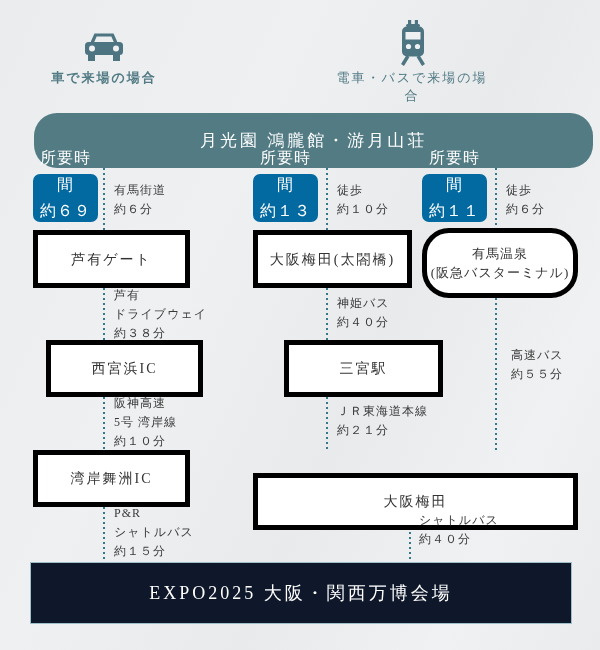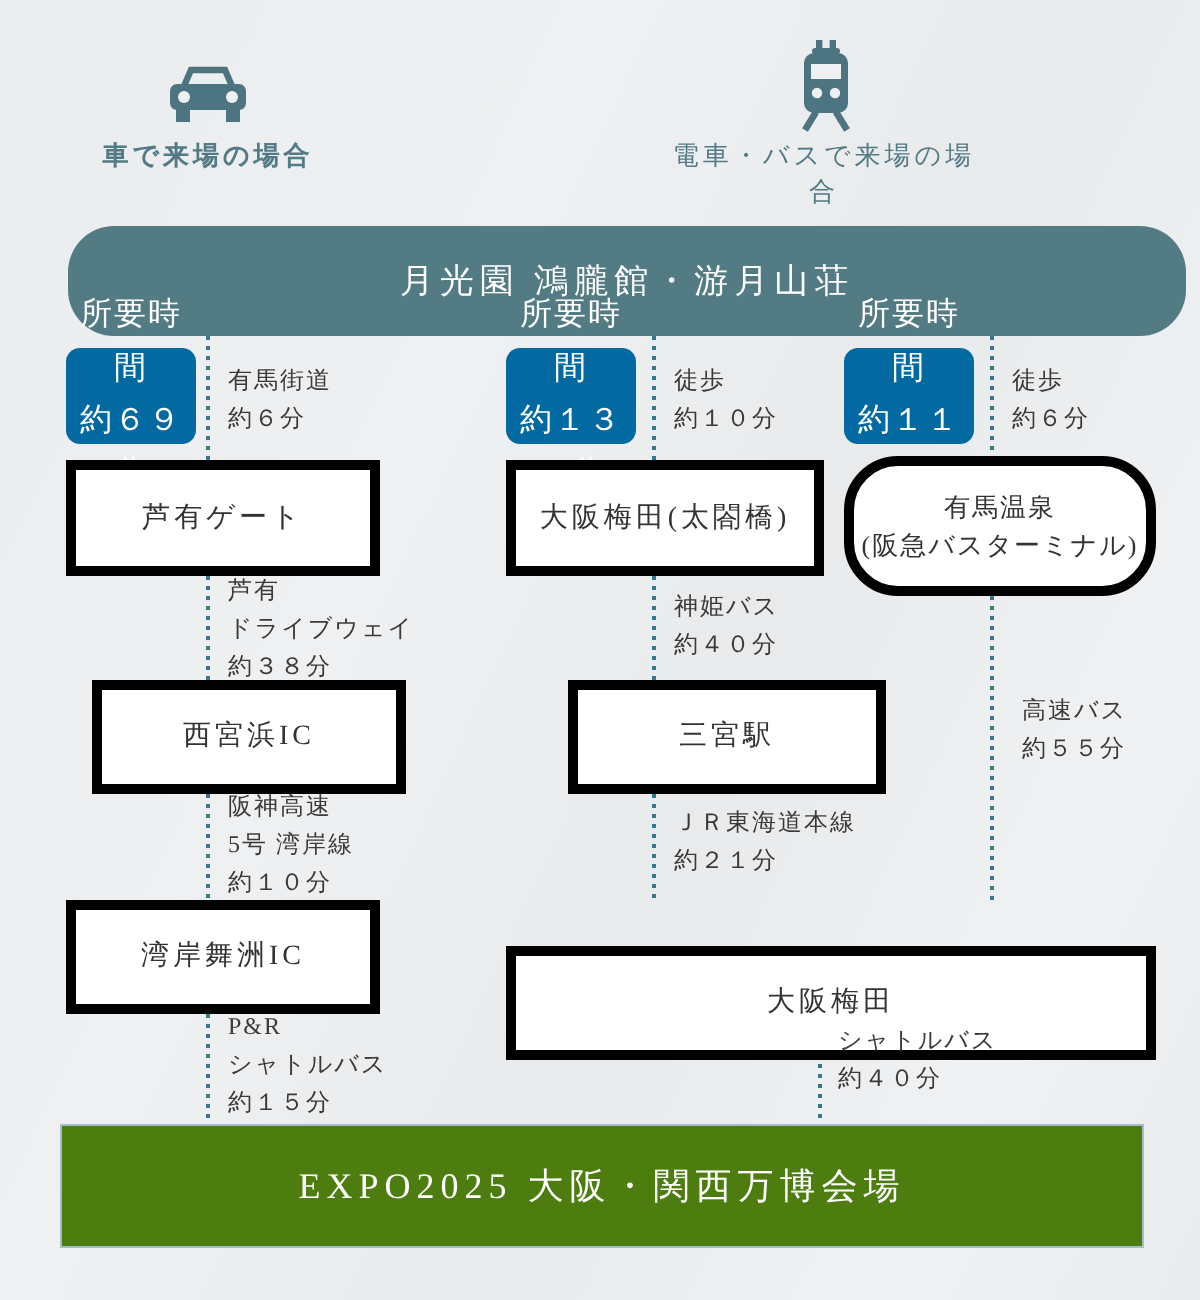--- a/index.html
+++ b/index.html
@@ -10,21 +10,21 @@
   }
   .abs{position:absolute;}
   .legend-label{
     font-size:13px;letter-spacing:2px;color:#527b85;text-align:center;
   }
   .banner{
     display:flex;align-items:center;justify-content:center;text-align:center;
     color:#ffffff;letter-spacing:3px;
   }
   .banner-origin{background:#527b84;font-size:17px;}
-  .banner-dest{background:#4d7c0f;border:1px solid #9fc0c8;font-size:18px;}
+  .banner-dest{background:#0f172a;border:1px solid #9fc0c8;font-size:18px;}
   .badge{
     background:#0369a1;color:#ffffff;border-radius:7px;
     display:flex;align-items:center;justify-content:center;text-align:center;
     font-size:16px;line-height:1.65;letter-spacing:1px;white-space:pre-line;
   }
   .node{
     background:#ffffff;border:5px solid #000000;color:#333333;
     display:flex;align-items:center;justify-content:center;text-align:center;
     font-size:14px;letter-spacing:2px;white-space:pre-line;line-height:1.5;
   }

